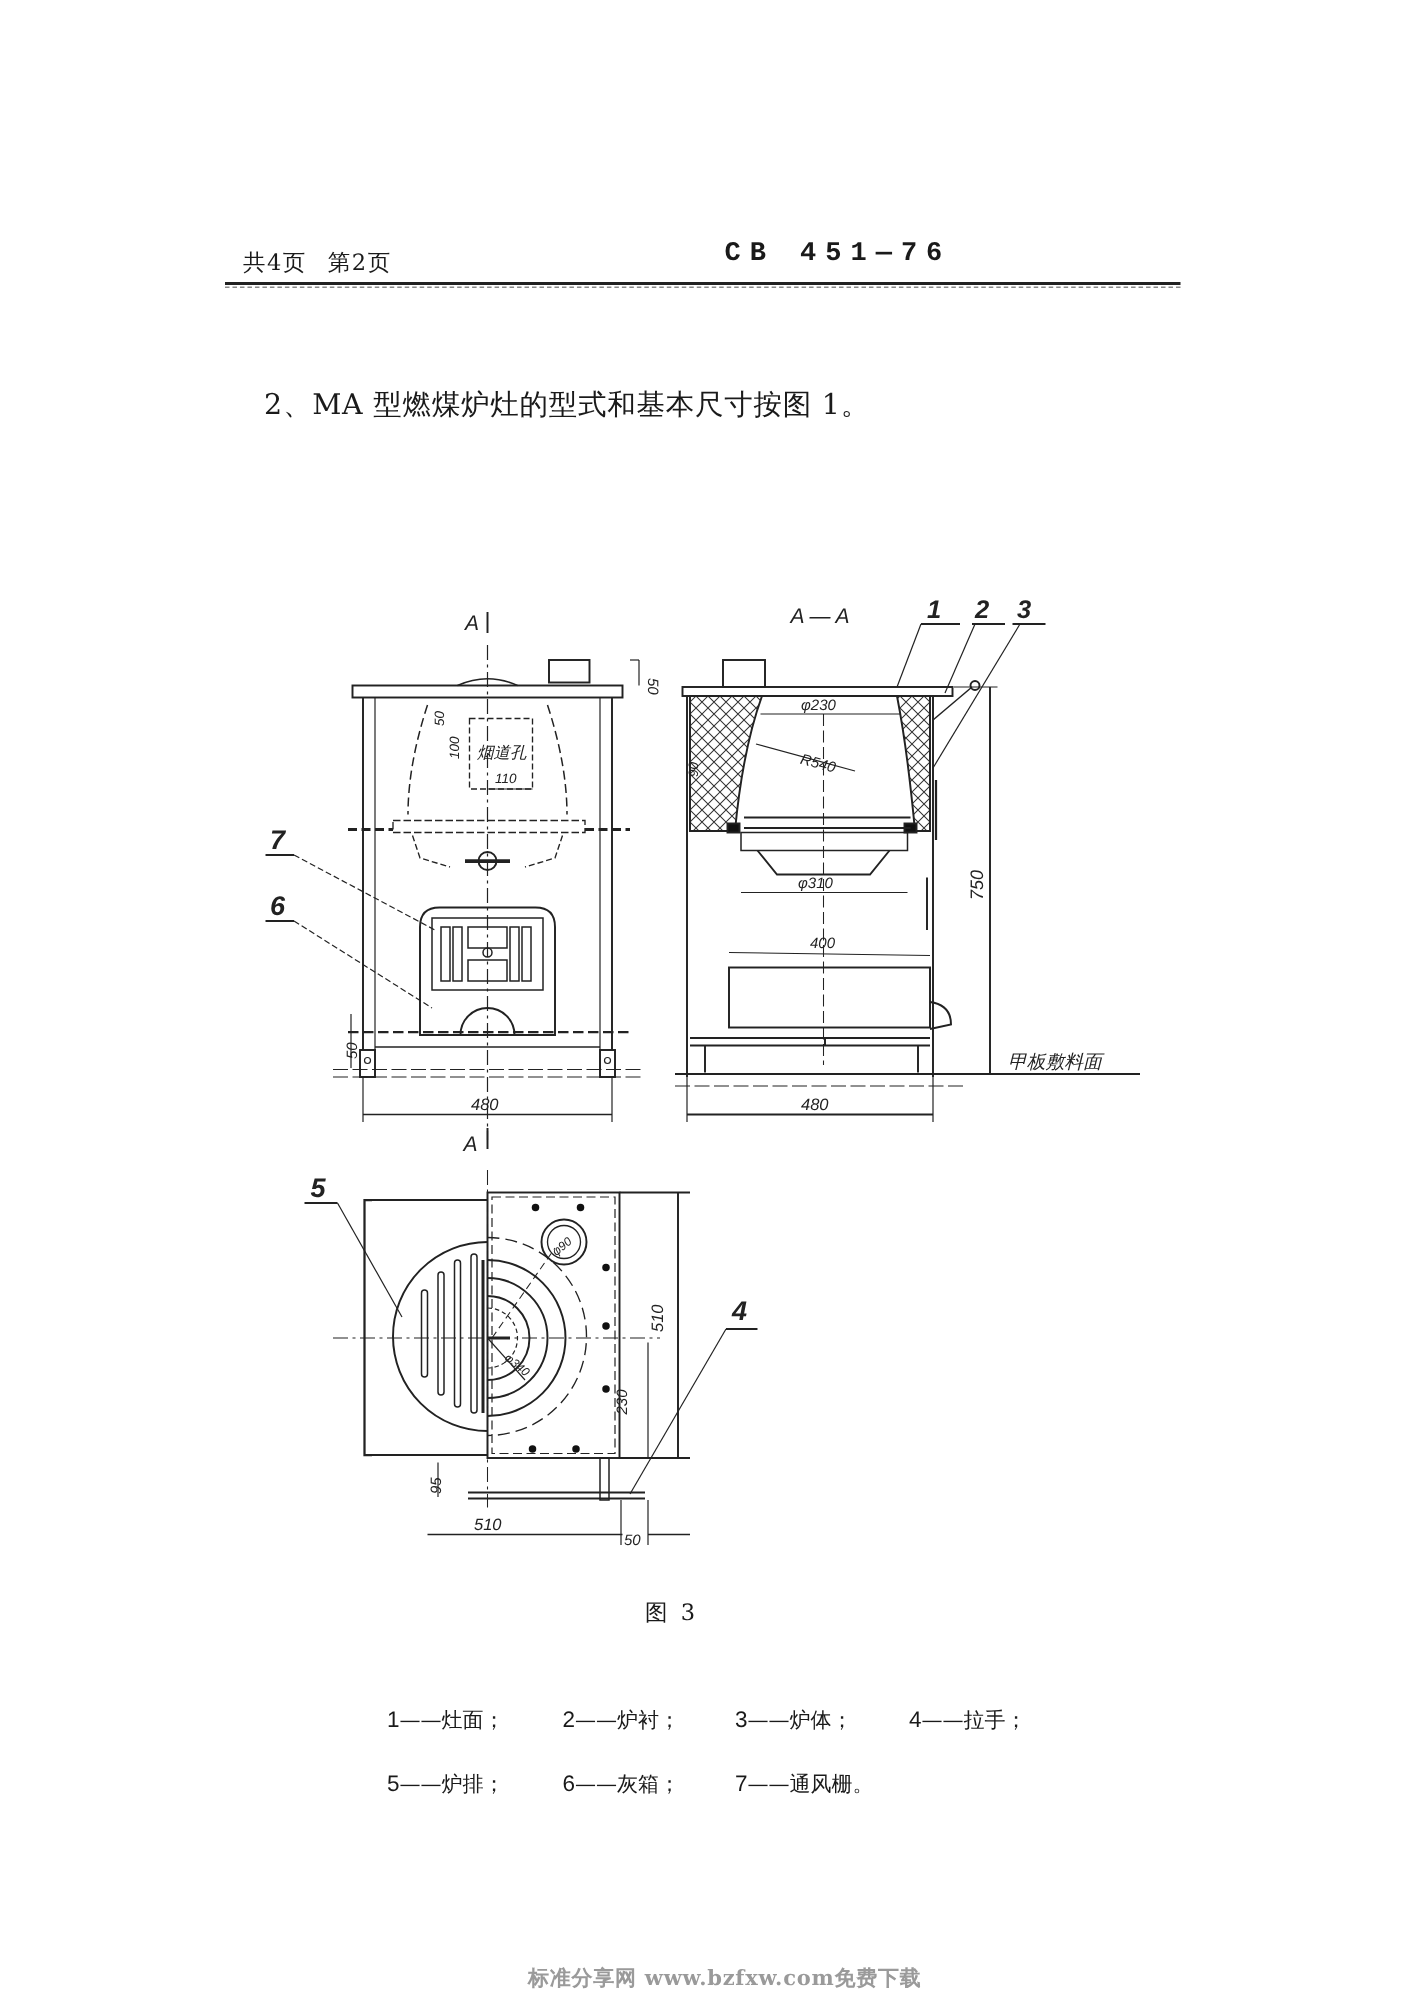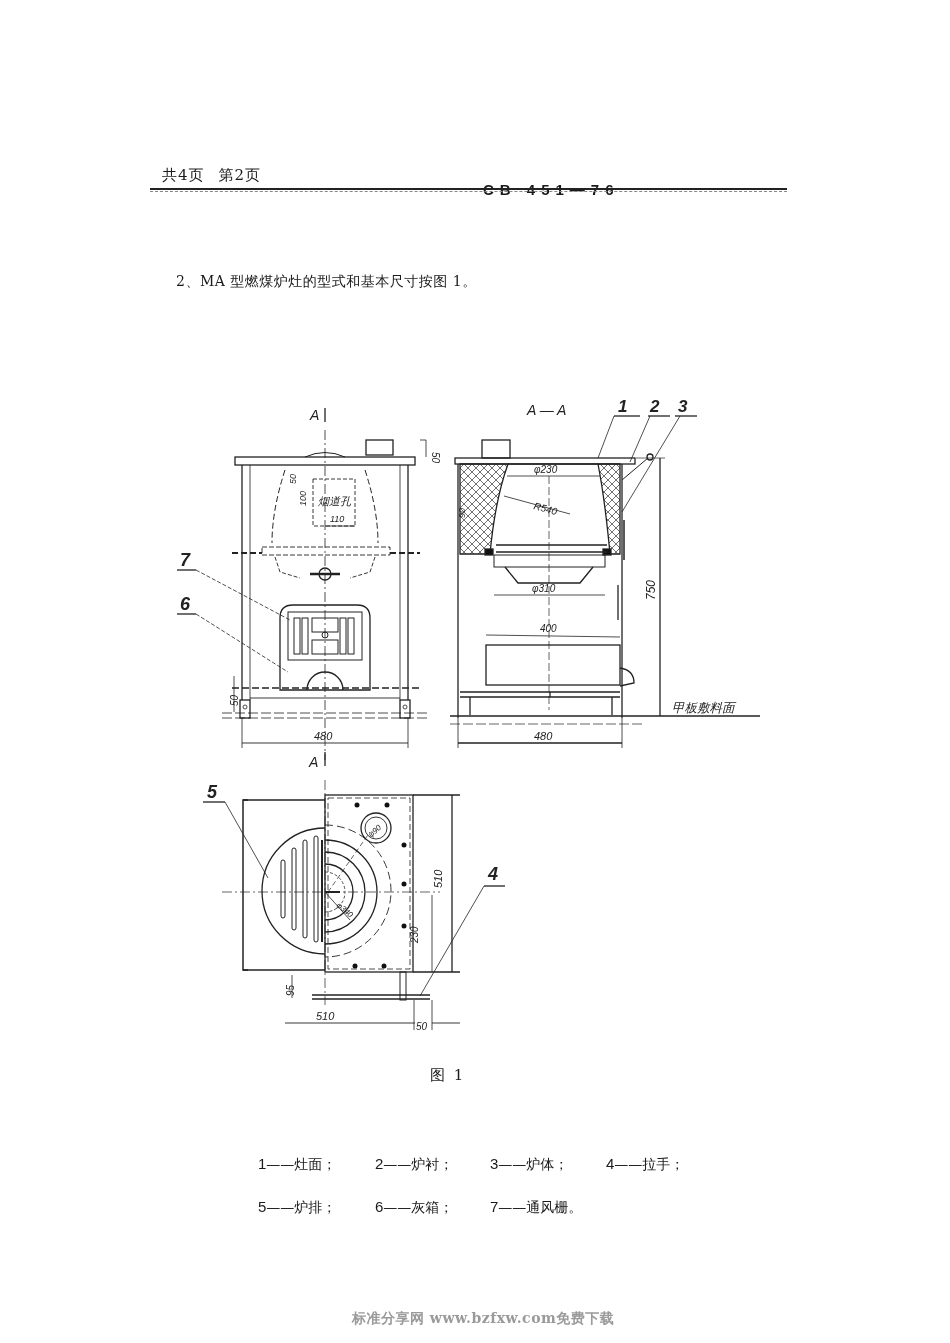--- a/index.html
+++ b/index.html
@@ -1,27 +1,27 @@
 <!DOCTYPE html>
 <html><head>
 <meta charset="utf-8">
 <style>
   html, body { margin:0; padding:0; background:#ffffff; }
   body { width:950px; height:1343px; position:relative; overflow:hidden;
          font-family:"DejaVu Serif", serif; color:#1a1a1a; }
   .abs { position:absolute; }
   .hdr-left { left:162px; top:166px; font-size:15px; letter-spacing:1px; }
   .hdr-left span { margin-right:14px;margin-top:21px; }
-  .hdr-code { left:483px; top:181px; font-family:Liberation Sans, sans-serif; font-weight:bold; font-size:15px; letter-spacing:6px; }
+  .hdr-code { left:483px; top:159px; font-family:Liberation Mono, monospace; font-weight:bold; font-size:18px; letter-spacing:6px; }
   .hdr-rule { left:150px; top:188px; width:637px; height:0; border-top:2px solid #222; }
   .hdr-rule2 { left:150px; top:191px; width:637px; height:0; border-top:1px dashed #888; }
-  .intro { left:176px; top:273px; font-size:14px; letter-spacing:0.5px; }
+  .intro { left:176px; top:257px; font-size:19px; letter-spacing:0.5px; }
   .drawing { left:0; top:0; width:950px; height:1343px; }
   .caption { left:430px; top:1066px; font-size:15px; letter-spacing:2px; }
-  .legend-row { font-size:14px; display:flex;margin-top:17px; }
+  .legend-row { font-size:14px; display:flex; }
   .legend-row .it { display:inline-block; }
   .lr1 { left:258px; top:1138px; }
   .lr2 { left:258px; top:1181px;justify-content:flex-end; }
   .legend-row .num { font-family:"Liberation Sans", sans-serif; font-size:15px; }
   .footer { left:352px; top:1310px; font-size:14px; color:#9a9a9a; letter-spacing:0.5px;font-weight:bold; }
   svg text { font-family:"Liberation Sans", sans-serif; font-style:italic; }
 </style>
 </head>
 <body>
 
@@ -252,21 +252,21 @@
 
     <line x1="285" y1="1023" x2="415" y2="1023" stroke-width="0.9"></line>
     <text x="316" y="1020" font-size="11" fill="#222" stroke="none">510</text>
     <line x1="414" y1="1000" x2="414" y2="1030" stroke-width="0.8"></line>
     <line x1="432" y1="1000" x2="432" y2="1030" stroke-width="0.8"></line>
     <line x1="432" y1="1023" x2="460" y2="1023" stroke-width="0.9"></line>
     <text x="416" y="1030" font-size="10" fill="#222" stroke="none">50</text>
   </g>
 </svg>
 
-<div class="abs caption">图 1</div>
+<div class="abs caption">图 3</div>
 
 <div class="abs legend-row lr1">
   <span class="it" style="width:117px"><span class="num">1</span><span>——灶面；</span></span>
   <span class="it" style="width:115px"><span class="num">2</span><span>——炉衬；</span></span>
   <span class="it" style="width:116px"><span class="num">3</span><span>——炉体；</span></span>
   <span class="it"><span class="num">4</span><span>——拉手；</span></span>
 </div>
 <div class="abs legend-row lr2">
   <span class="it" style="width:117px"><span class="num">5</span><span>——炉排；</span></span>
   <span class="it" style="width:115px"><span class="num">6</span><span>——灰箱；</span></span>

